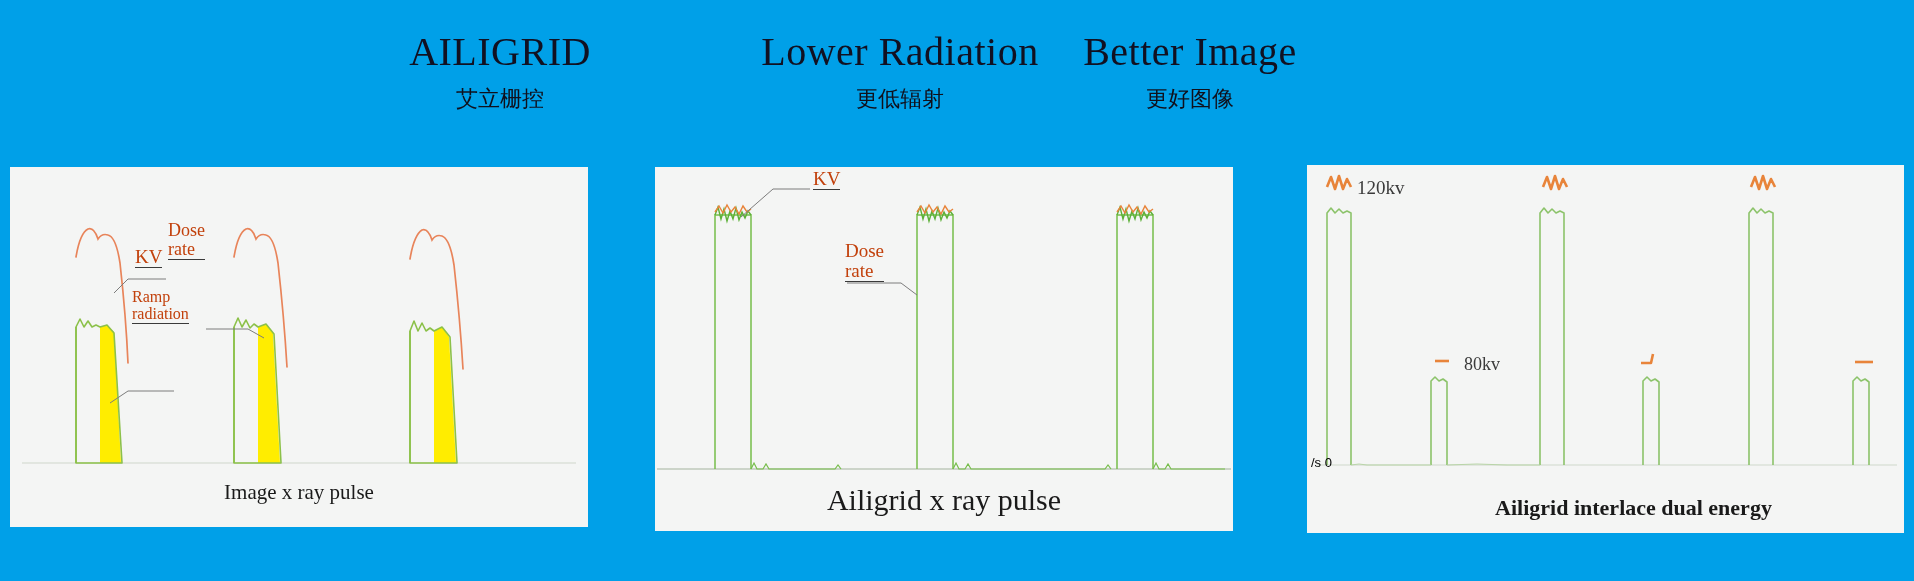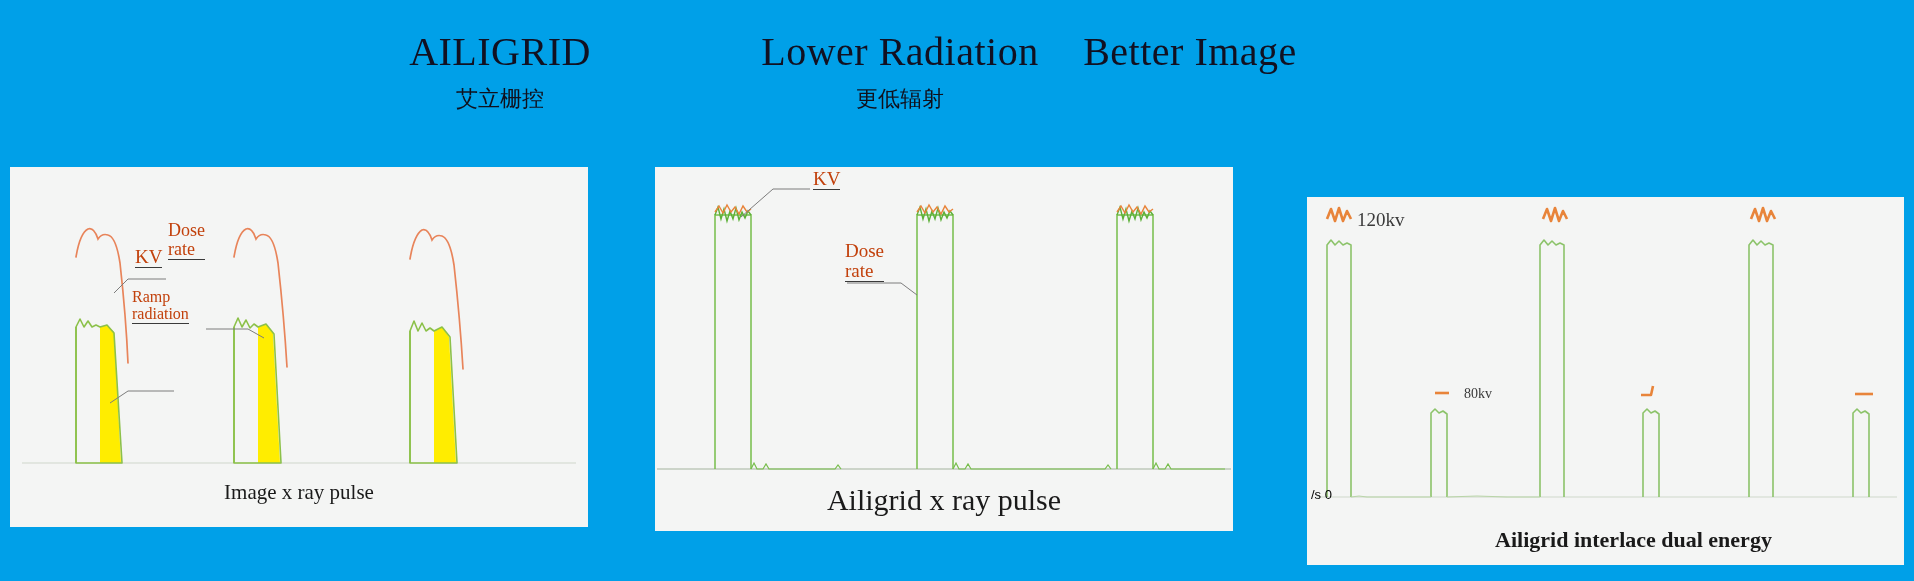--- a/index.html
+++ b/index.html
@@ -38,21 +38,21 @@
   #hdcol2{left:870px;top:32px;width:640px;}
 
   
   .panel{
     position:absolute;
     background:#f4f5f4;
     overflow:hidden;
   }
   #panel0{left:10px;top:167px;width:578px;height:360px;}
   #panel1{left:655px;top:167px;width:578px;height:364px;}
-  #panel2{left:1307px;top:165px;width:597px;height:368px;margin-top:32px;}
+  #panel2{left:1307px;top:165px;width:597px;height:368px;}
 
   .plot{position:absolute;left:0;top:0;width:100%;height:100%;}
   .plot svg{display:block;width:100%;height:100%;}
 
   .caption{
     position:absolute;
     left:0;width:100%;
     text-align:center;
     font-family:"Liberation Serif", serif;
     color:#1a1a1a;
@@ -93,20 +93,21 @@
   <div class="hd-col" id="hdcol1">
     <div class="hd-en">Lower Radiation</div>
     <div class="hd-cn">更低辐射</div>
   </div>
   <div class="hd-col" id="hdcol0">
     <div class="hd-en">AILIGRID</div>
     <div class="hd-cn">艾立栅控</div>
   </div>
   <div class="hd-col" id="hdcol2">
     <div class="hd-en">Better Image</div>
+    <div class="hd-cn">更好图像</div>
   </div>
 </div>
 
 <div class="panel" id="panel0">
   <div class="plot">
     <svg viewBox="0 0 578 360" preserveAspectRatio="none">
 
       <line x1="12" y1="296" x2="566" y2="296" stroke="#cfd6cb" stroke-width="1"></line>
 
       <path d="M 90 160 L 97 158 L 104 165 L 111 296 L 90 296 Z" fill="#ffed00" stroke="none"></path>
@@ -195,17 +196,17 @@
       <path d="M 236 22 L 240 12 L 244 24 L 248 11 L 252 24 L 256 14 L 260 22" fill="none" stroke="#e8843a" stroke-width="2.6" stroke-linejoin="round"></path>
       <path d="M 444 22 L 448 12 L 452 24 L 456 11 L 460 24 L 464 14 L 468 22" fill="none" stroke="#e8843a" stroke-width="2.6" stroke-linejoin="round"></path>
 
       <path d="M 128 196 L 142 196" fill="none" stroke="#e8843a" stroke-width="2.6"></path>
       <path d="M 334 198 L 344 198 L 346 189" fill="none" stroke="#e8843a" stroke-width="2.6" stroke-linejoin="round"></path>
       <path d="M 548 197 L 566 197" fill="none" stroke="#e8843a" stroke-width="2.6"></path>
     </svg>
   </div>
 
   <div class="kvlbl" style="left:50px;top:12px;font-size:19px;">120kv</div>
-  <div class="kvlbl" style="left:157px;top:189px;font-size:14px;">80kv</div>
+  <div class="kvlbl" style="left:157px;top:189px;font-size:18px;">80kv</div>
   <div class="axlbl" style="left:4px;top:290px;">/s  0</div>
 
   <div class="caption" id="cap2">Ailigrid interlace dual energy</div>
 </div>
 
 </body></html>

